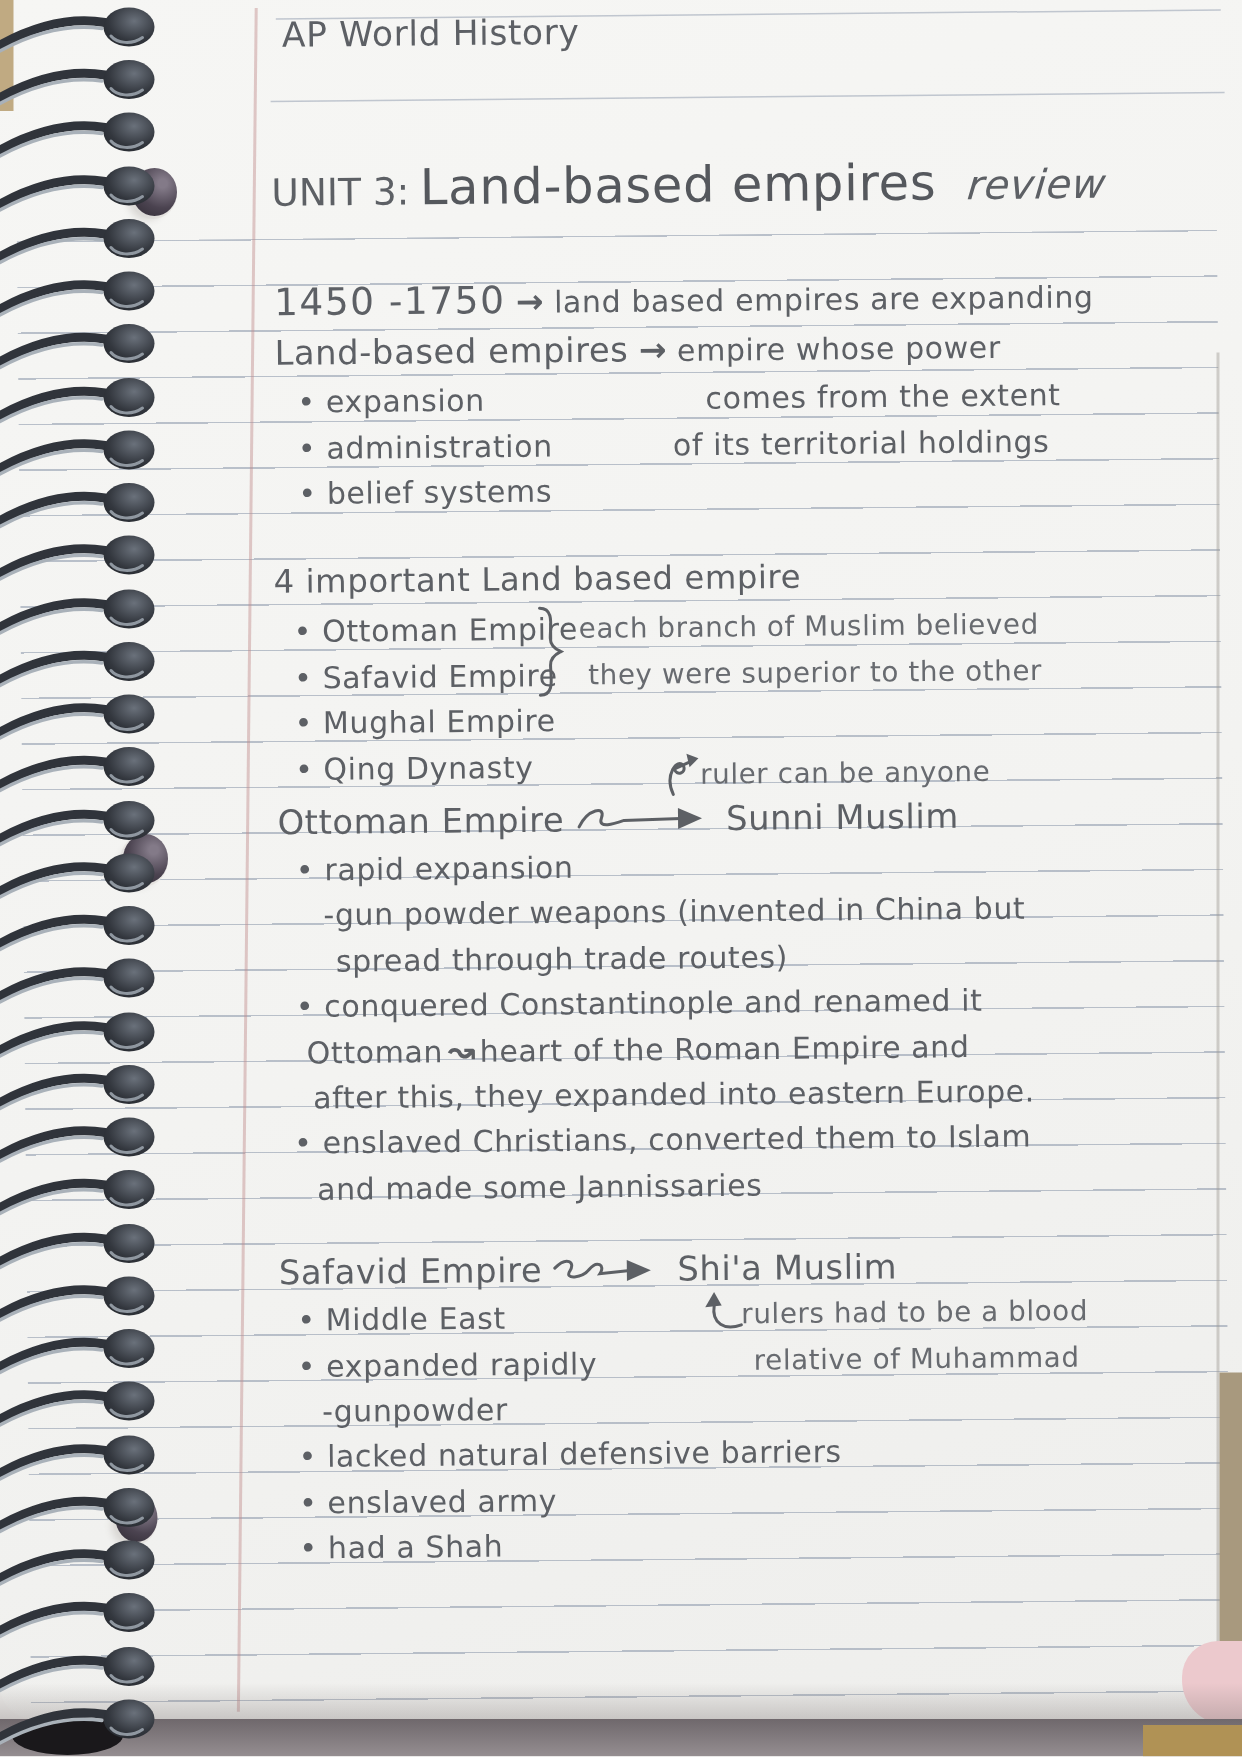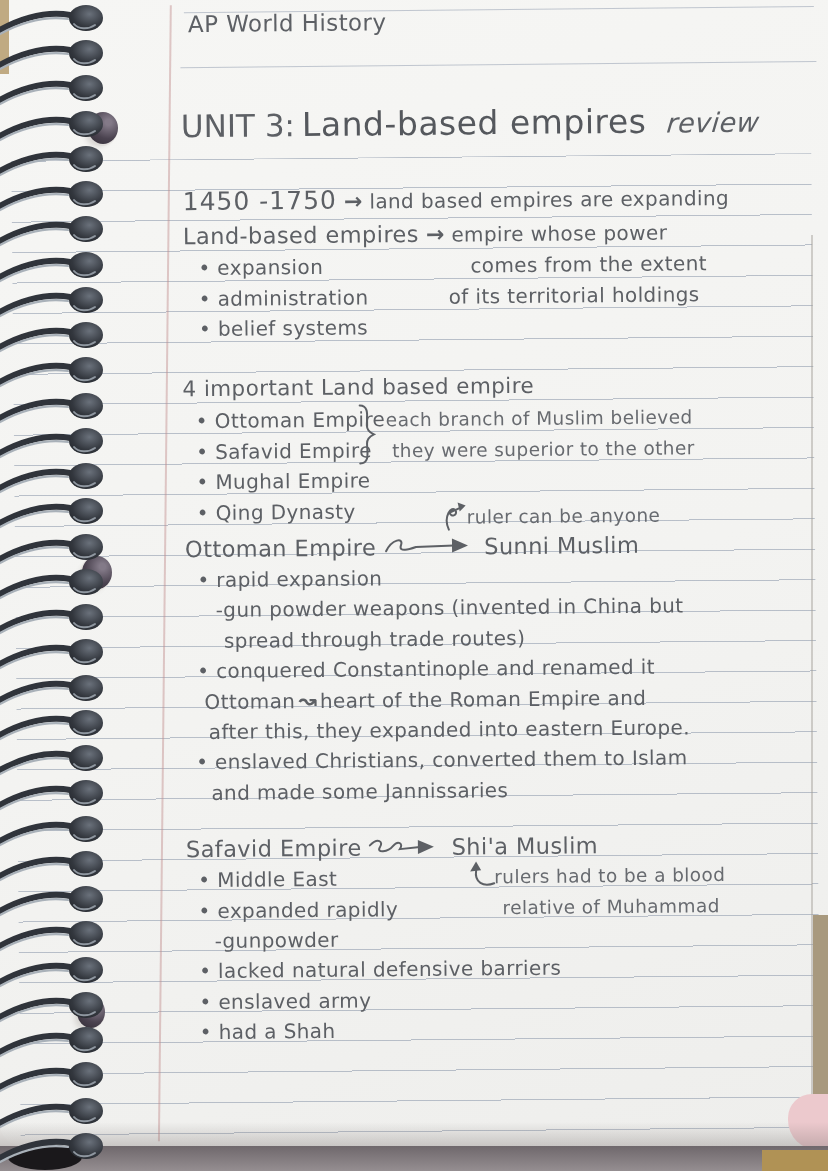--- a/index.html
+++ b/index.html
@@ -21,21 +21,21 @@
      background:rgba(192,140,140,0.45);transform:rotate(1.15deg);transform-origin:top center;}
 
   
   .hw{position:absolute;color:#5d6065;font-size:20px;line-height:26px;
       letter-spacing:0.4px;white-space:nowrap;}
   .hw-note{font-size:18.5px;color:#686b70;}
   .hw-big{font-size:22.5px;}
   .row{display:flex;align-items:baseline;gap:7px;}
   .rowc{display:flex;align-items:center;gap:6px;}
   .arrow{font-weight:bold;font-size:22px;letter-spacing:0;}
-  .title-label{font-size:31px;letter-spacing:0;}
+  .title-label{font-size:25px;letter-spacing:0;}
   .title-main{font-size:33px;letter-spacing:0.5px;color:#55585d;}
   .title-cursive{font-size:27px;font-style:italic;margin-left:14px;
       transform:skewX(-6deg);color:#5d6065;}
   .course{font-size:23px;}
   .dates{font-size:25px;letter-spacing:1px;}
   svg.doodle{overflow:visible;}
   .doodle path,.doodle polyline{stroke:#5d6065;fill:none;stroke-width:2;stroke-linecap:round;}
   .doodle polygon{fill:#5d6065;stroke:none;}
 
   

